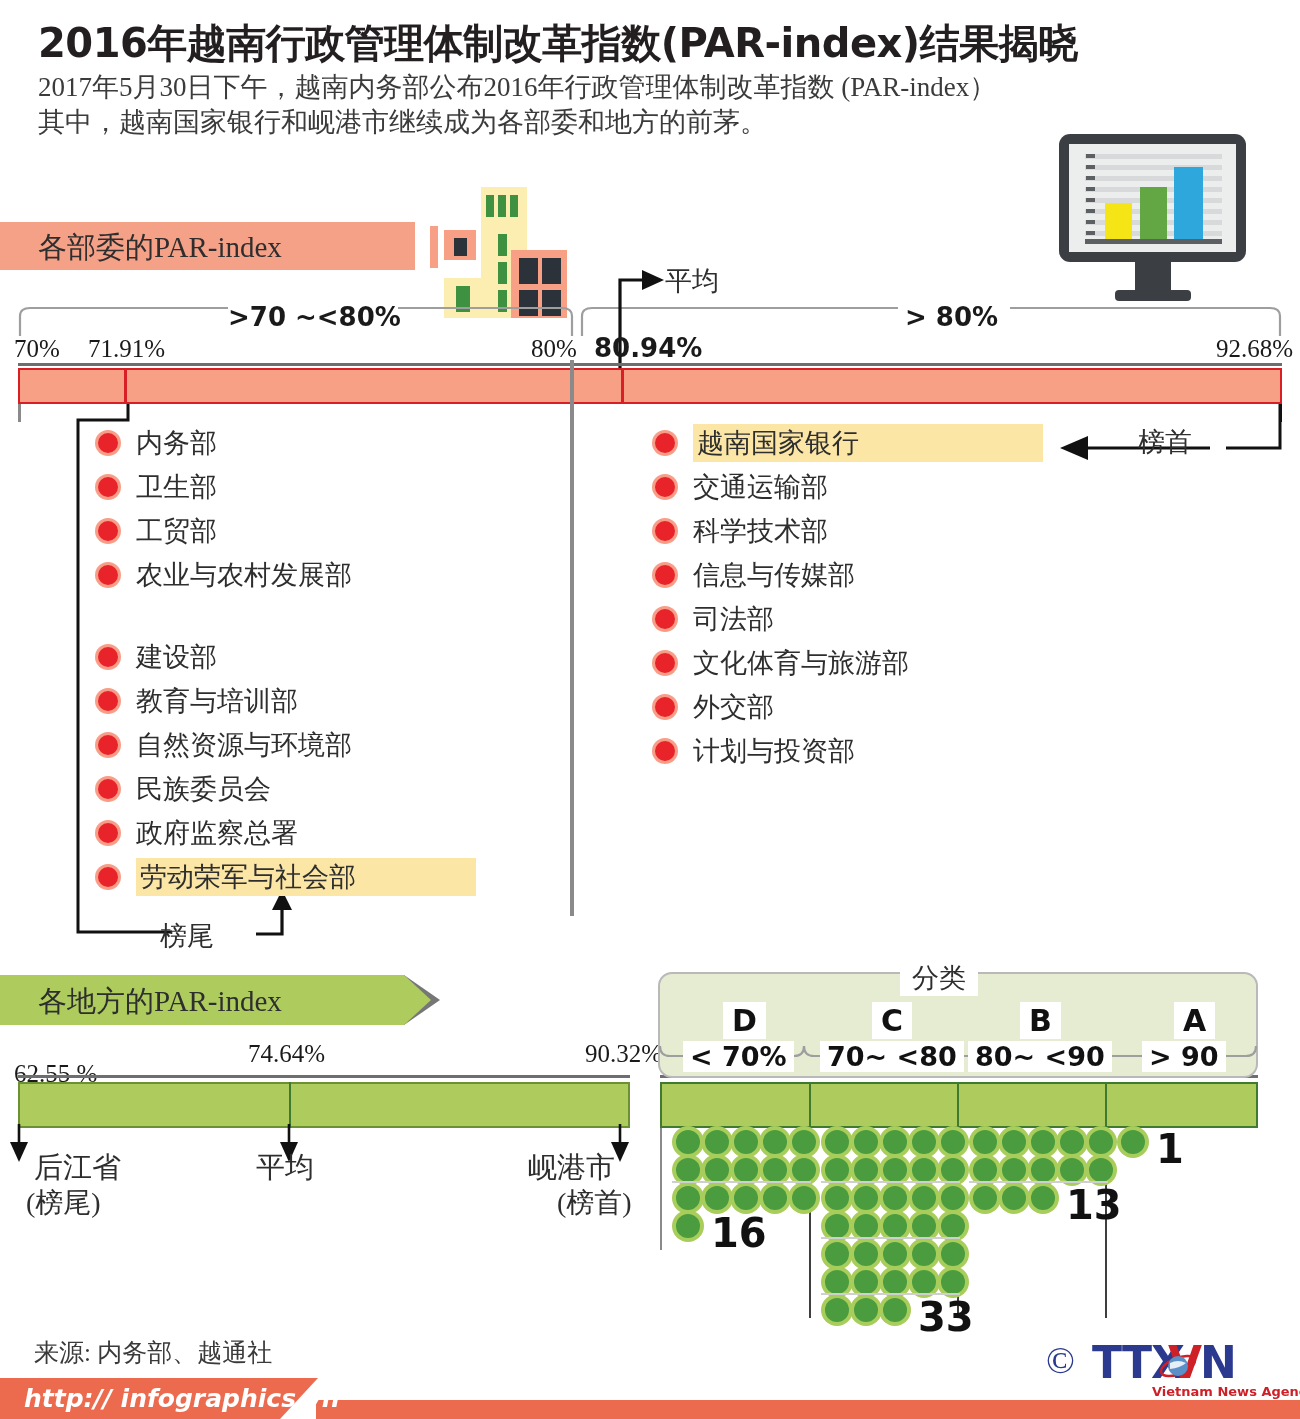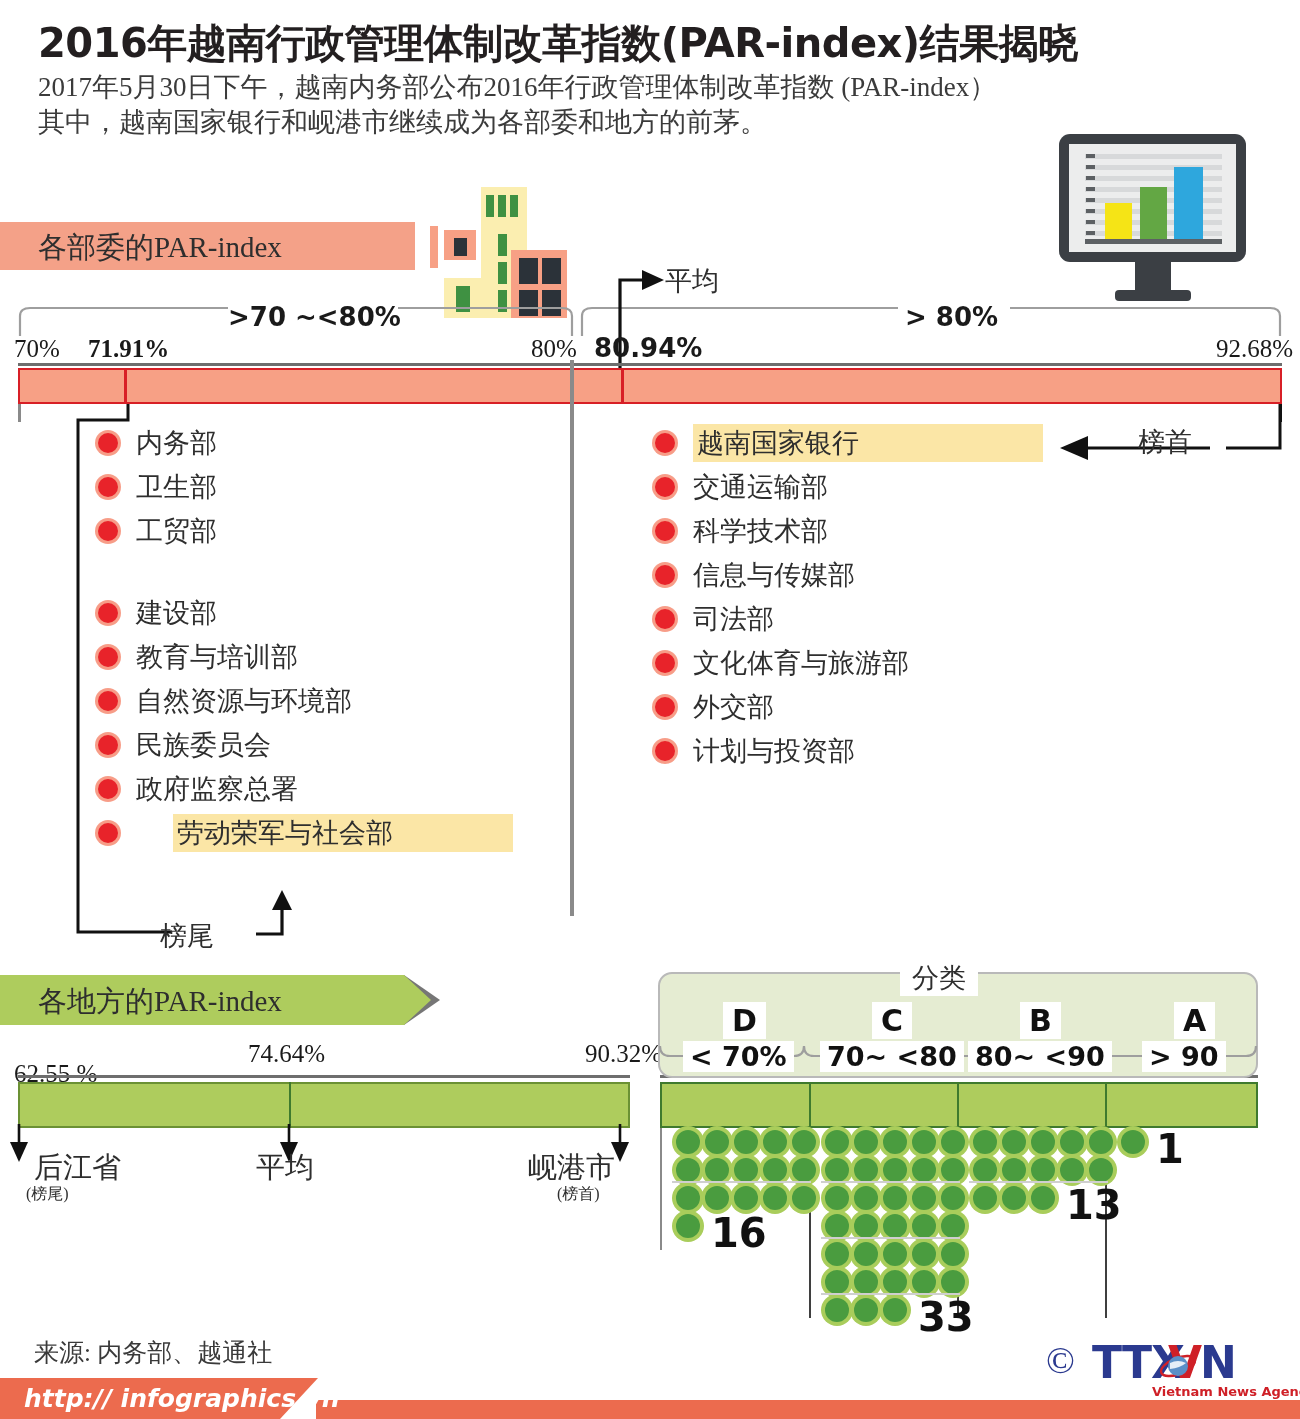--- a/index.html
+++ b/index.html
@@ -95,31 +95,31 @@
     position:absolute;left:0;top:11px;width:20px;height:20px;border-radius:50%;
     background:#e8232a;box-shadow:0 0 0 3px rgba(246,140,115,0.85);
   }
   .mrow .lbl{
     position:absolute;left:38px;top:2px;
     font-size:27px;color:#2e2e2e;white-space:nowrap;
     font-family:"Liberation Serif",serif;
     line-height:38px;
   }
   .mrow.hl .lbl{background:#fbe6a6;padding:0 6px 0 4px;}
-  .mrow.hl.wide .lbl{width:330px;margin-left:37px;}
+  .mrow.hl.wide .lbl{width:330px;}
 
   
   #greenbar{
     left:18px;top:1082px;width:612px;height:46px;
     background:#aecc5d;border:2px solid #6b9134;box-sizing:border-box;
   }
   #greenbar-top{left:18px;top:1075px;width:612px;height:3px;background:#6e6e6e;}
   .glbl{font-family:"Liberation Serif",serif;font-size:25px;color:#1a1a1a;white-space:nowrap;}
   .gname{font-family:"Liberation Serif",serif;font-size:29px;color:#2e2e2e;white-space:nowrap;}
-  .gsub{font-family:"Liberation Serif",serif;font-size:16px;color:#2e2e2e;white-space:nowrap;}
+  .gsub{font-family:"Liberation Serif",serif;font-size:28px;color:#2e2e2e;white-space:nowrap;}
 
   
   #classpanel{
     left:658px;top:972px;width:600px;height:106px;
     background:#e5ecd2;border:2px solid #b9b9b9;border-radius:14px;
     box-sizing:border-box;
   }
   #classtitle{
     left:900px;top:960px;
     background:#ffffff;padding:0 12px;
@@ -253,21 +253,21 @@
 <div class="abs rangelbl" style="left:228px;top:302px;">&gt;70 ~&lt;80%</div>
 <div class="abs rangelbl" style="left:905px;top:302px;">&gt; 80%</div>
 
 <svg class="abs" style="left:608px;top:262px;width:60px;height:110px;" viewBox="0 0 60 110">
   <path d="M12,110 L12,18 L38,18" stroke="#111" stroke-width="3.2" fill="none"></path>
   <path d="M34,8 L56,18 L34,28 Z" fill="#111"></path>
 </svg>
 <div class="abs" style="left:665px;top:263px;font-family:'Liberation Serif',serif;font-size:27px;color:#2e2e2e;">平均</div>
 
 <div class="abs ticklbl" style="left:14px;top:335px;">70%</div>
-<div class="abs ticklbl" style="left:88px;top:335px;font-weight:bold;">71.91%</div>
+<div class="abs ticklbl" style="left:88px;top:335px;">71.91%</div>
 <div class="abs ticklbl" style="left:531px;top:335px;">80%</div>
 <div class="abs ticklbl bold" style="left:594px;top:333px;">80.94%</div>
 <div class="abs ticklbl" style="left:1216px;top:335px;">92.68%</div>
 
 <div class="abs" id="redbar-top-line"></div>
 <div class="abs" id="redbar"></div>
 <div class="abs redseg" style="left:124px;top:368px;width:3px;height:36px;"></div>
 <div class="abs redseg" style="left:621px;top:368px;width:3px;height:36px;"></div>
 <div class="abs vline" style="left:570px;top:360px;width:4px;height:556px;"></div>
 <div class="abs" style="left:18px;top:404px;width:3px;height:18px;background:#8a8a8a;"></div>
@@ -294,20 +294,24 @@
       <span class="dot"></span>
       <span class="lbl">内务部</span>
     </div>
   <div class="mrow">
       <span class="dot"></span>
       <span class="lbl">卫生部</span>
     </div>
   <div class="mrow">
       <span class="dot"></span>
       <span class="lbl">工贸部</span>
+    </div>
+  <div class="mrow">
+      <span class="dot"></span>
+      <span class="lbl">农业与农村发展部</span>
     </div>
   <div class="mrow" style="height:38px;"></div>
   <div class="mrow">
       <span class="dot"></span>
       <span class="lbl">建设部</span>
     </div>
   <div class="mrow">
       <span class="dot"></span>
       <span class="lbl">教育与培训部</span>
     </div>

